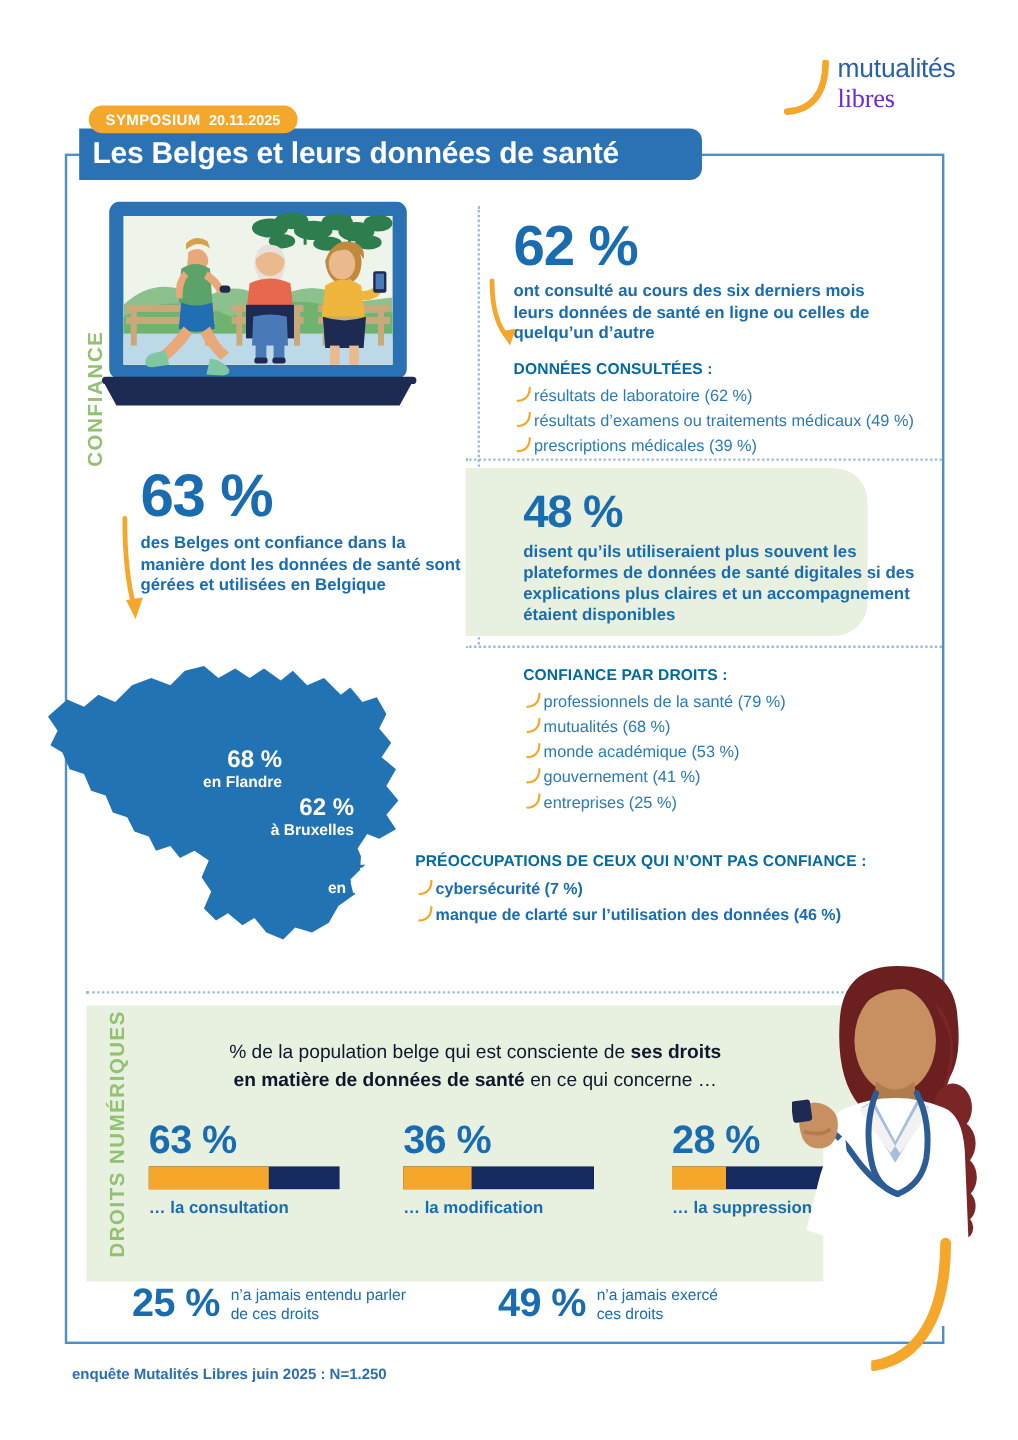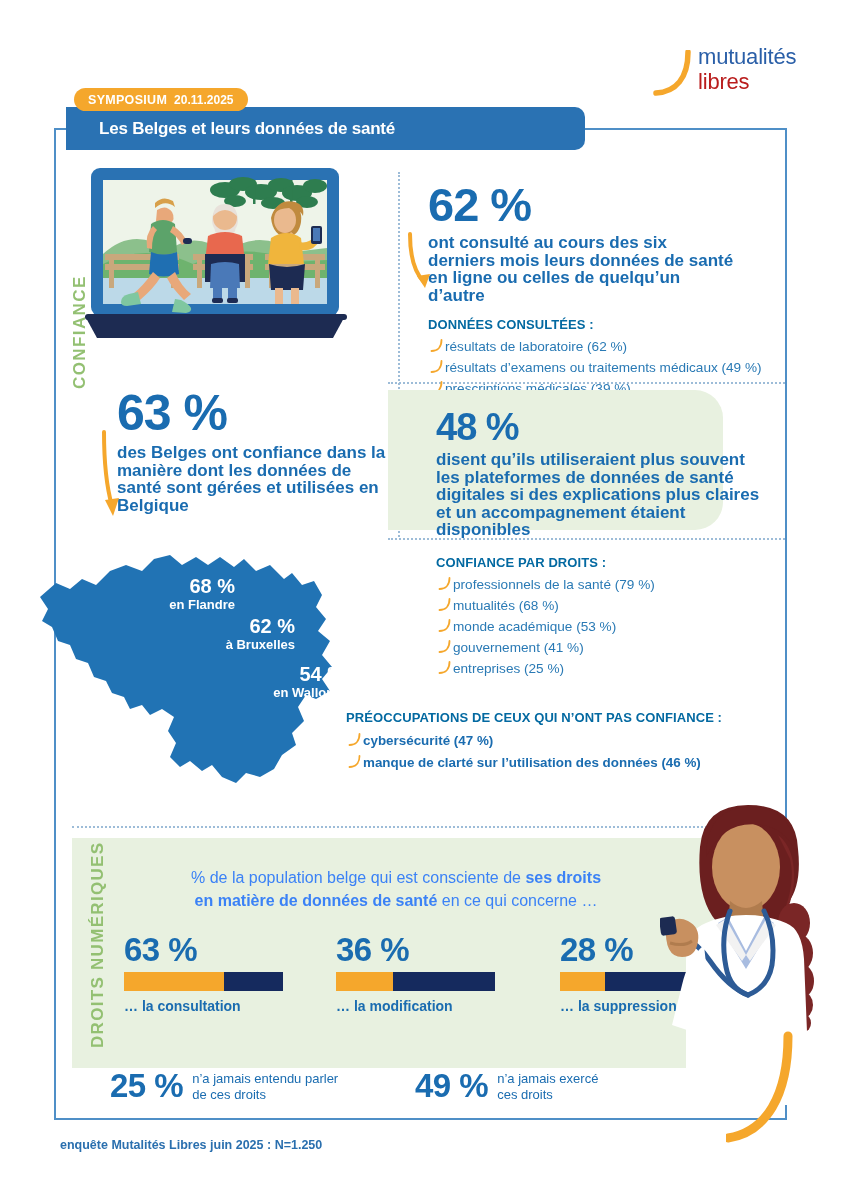--- a/index.html
+++ b/index.html
@@ -19,48 +19,48 @@
     --green-bg:#e8f1e0;
     --frame:#4f8fc7;
   }
 
   
   #logo{position:absolute;left:650px;top:42px;width:160px;height:62px;}
   #logo .swoosh{position:absolute;left:0;top:8px;}
   #logo .ltxt{position:absolute;left:48px;top:2px;color:#1f3a6e;
     font-size:22px;line-height:25px;font-weight:400;letter-spacing:-.2px;}
   #logo .ltxt .l1{display:block;color:#2a5fa8;}
-  #logo .ltxt .l2{display:block;color:#b91c1c;}
+  #logo .ltxt .l2{display:block;color:#6d28d9;font-family:Liberation Serif, serif;}
 
   
   #frame{position:absolute;left:54px;top:128px;width:733px;height:992px;
     border:2px solid var(--frame);box-sizing:border-box;background:#fff;}
 
   
   #badge{position:absolute;left:74px;top:88px;height:23px;
     background:var(--orange);border-radius:12px;padding:0 14px;
     display:flex;align-items:center;gap:7px;z-index:6;}
   #badge .b1{color:#fff;font-size:12.5px;font-weight:bold;letter-spacing:.3px;}
   #badge .b2{color:#fff;font-size:12px;font-weight:bold;}
   #titlebar{position:absolute;left:66px;top:107px;width:519px;height:43px;
     background:#2a72b3;border-radius:0 10px 10px 0;z-index:5;
     display:flex;align-items:center;}
-  #titlebar .t{color:#fff;font-size:17px;font-weight:bold;padding-left:33px;
+  #titlebar .t{color:#fff;font-size:25px;font-weight:bold;padding-left:11px;
     letter-spacing:-.2px;white-space:nowrap;}
 
   
   #laptop{position:absolute;left:85px;top:168px;width:272px;height:180px;}
 
   
   .dots-v{position:absolute;border-left:2px dotted #9dbcd8;}
   .dots-h{position:absolute;border-top:2px dotted #9dbcd8;}
 
   
   .big{color:#1a6cb0;font-weight:bold;letter-spacing:-1px;}
-  .bodytxt{color:#1a6cb0;font-size:17px;font-weight:bold;line-height:17.5px;}
+  .bodytxt{color:#1a6cb0;font-size:14px;font-weight:bold;line-height:17.5px;}
   .caps{color:#0369a1;font-size:13px;font-weight:bold;letter-spacing:.1px;}
   .listtxt{color:#2a7ab5;font-size:13.6px;line-height:21px;font-weight:400;}
   .listtxt-b{color:#1a6cb0;font-size:13.4px;line-height:22px;font-weight:bold;}
 
   .li{display:flex;align-items:flex-start;}
   .li .sw{flex:0 0 17px;margin-top:3px;}
 
   
   #b62{position:absolute;left:428px;top:180px;width:355px;}
   #b62 .num{font-size:47px;line-height:50px;}
@@ -79,35 +79,35 @@
 
   
   #b48{position:absolute;left:388px;top:390px;width:335px;height:140px;
     background:var(--green-bg);border-radius:0 28px 28px 0;}
   #b48 .num{font-size:38px;line-height:42px;padding:16px 0 0 48px;}
   #b48 .sub{padding:3px 0 0 48px;width:330px;}
 
   
   #map{position:absolute;left:30px;top:545px;width:345px;height:265px;}
   .mlab{position:absolute;color:#fff;text-align:right;}
-  .mlab .p{font-size:20px;font-weight:bold;line-height:22px;}
+  .mlab .p{font-size:20px;font-weight:bold;line-height:22px;margin-top:47px;}
   .mlab .r{font-size:13px;font-weight:bold;line-height:16px;}
 
   
   #sect{position:absolute;left:436px;top:555px;width:350px;}
   #preoc{position:absolute;left:346px;top:710px;width:440px;}
 
   
   #green{position:absolute;left:72px;top:838px;width:715px;height:230px;
     background:var(--green-bg);border-radius:0 30px 30px 0;}
   #dn-label{position:absolute;left:88px;top:1048px;color:var(--green-txt);
     font-size:17px;font-weight:bold;letter-spacing:1.3px;
     transform:rotate(-90deg);transform-origin:left top;white-space:nowrap;}
   #intro{position:absolute;left:126px;top:866px;width:540px;
-    color:#3b82f6;font-size:16px;line-height:23px;text-align:center;}
+    color:#0f172a;font-size:16px;line-height:23px;text-align:center;}
   #intro b{font-weight:bold;}
 
   .statcol{position:absolute;width:180px;}
   .statcol .p{color:#1a6cb0;font-size:33px;font-weight:bold;line-height:36px;
     letter-spacing:-.5px;}
   .bar{height:19px;width:159px;background:var(--navy);margin-top:4px;position:relative;}
   .bar .fill{position:absolute;left:0;top:0;bottom:0;background:var(--orange);}
   .statcol .cap{color:#1a6cb0;font-size:14px;font-weight:bold;margin-top:7px;}
 
   #botrow{position:absolute;left:110px;top:1068px;width:640px;}
@@ -348,21 +348,21 @@
   </ul>
 </div>
 
 <div id="preoc">
   <div class="caps">PRÉOCCUPATIONS DE CEUX QUI N’ONT PAS CONFIANCE :</div>
   <ul style="margin:5px 0 0 0;padding:0;list-style:none;">
     <li class="li">
       <svg class="sw" width="14" height="14" viewBox="0 0 14 14">
           <path d="M12 1 C12 8, 8 12, 2 12" fill="none" stroke="#f5a72c" stroke-width="1.8" stroke-linecap="round"></path>
         </svg>
-      <span class="listtxt-b">cybersécurité (47 %)</span>
+      <span class="listtxt-b">cybersécurité (7 %)</span>
     </li>
     <li class="li">
       <svg class="sw" width="14" height="14" viewBox="0 0 14 14">
           <path d="M12 1 C12 8, 8 12, 2 12" fill="none" stroke="#f5a72c" stroke-width="1.8" stroke-linecap="round"></path>
         </svg>
       <span class="listtxt-b">manque de clarté sur l’utilisation des données (46 %)</span>
     </li>
   </ul>
 </div>
 

